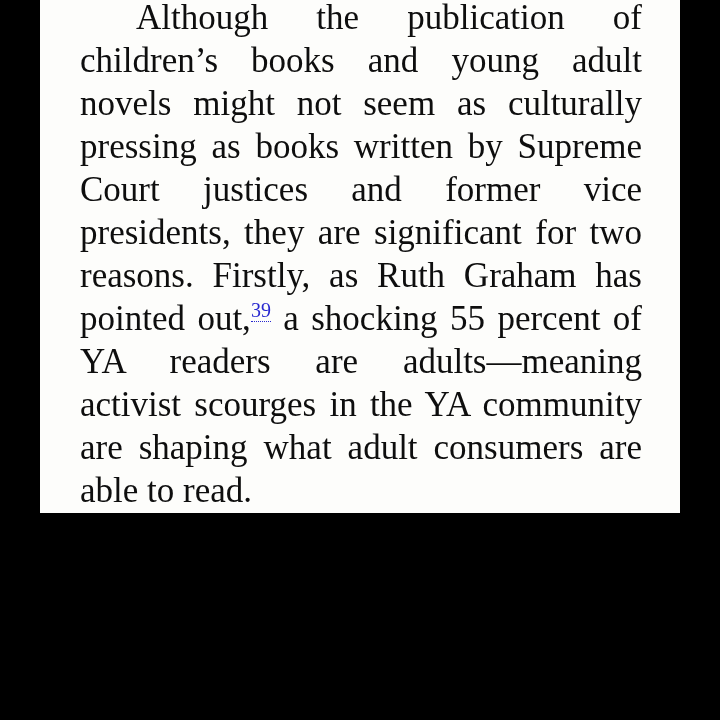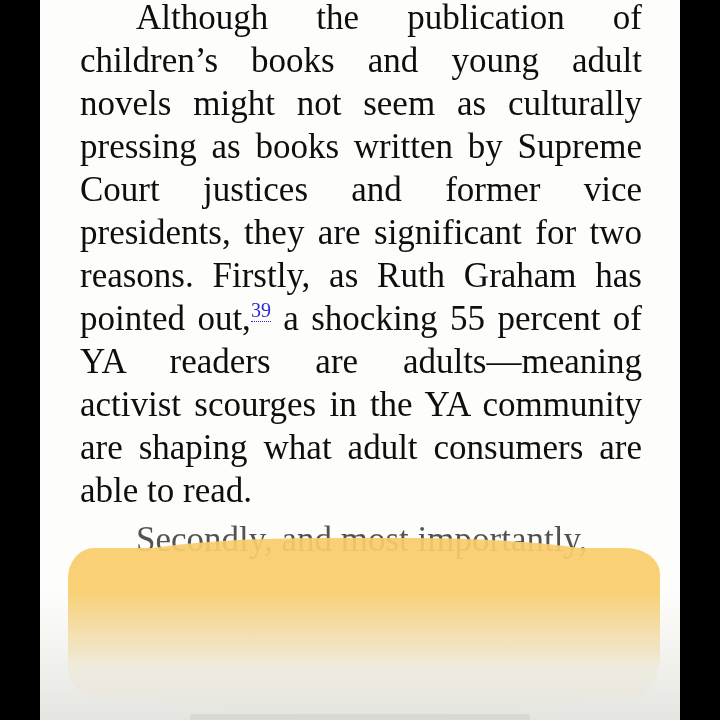--- a/index.html
+++ b/index.html
@@ -3,21 +3,21 @@
 <meta charset="utf-8">
 <style>
   html, body {
     margin: 0;
     padding: 0;
     background: #000000;
   }
   #page {
     position: relative;
     width: 720px;
-    height: 720px;
+    height: 513px;
     background: #f97316;
     overflow: hidden;
   }
   
   .page-sheet {
     position: absolute;
     left: 40px;
     top: 0;
     width: 640px;
     height: 720px;

